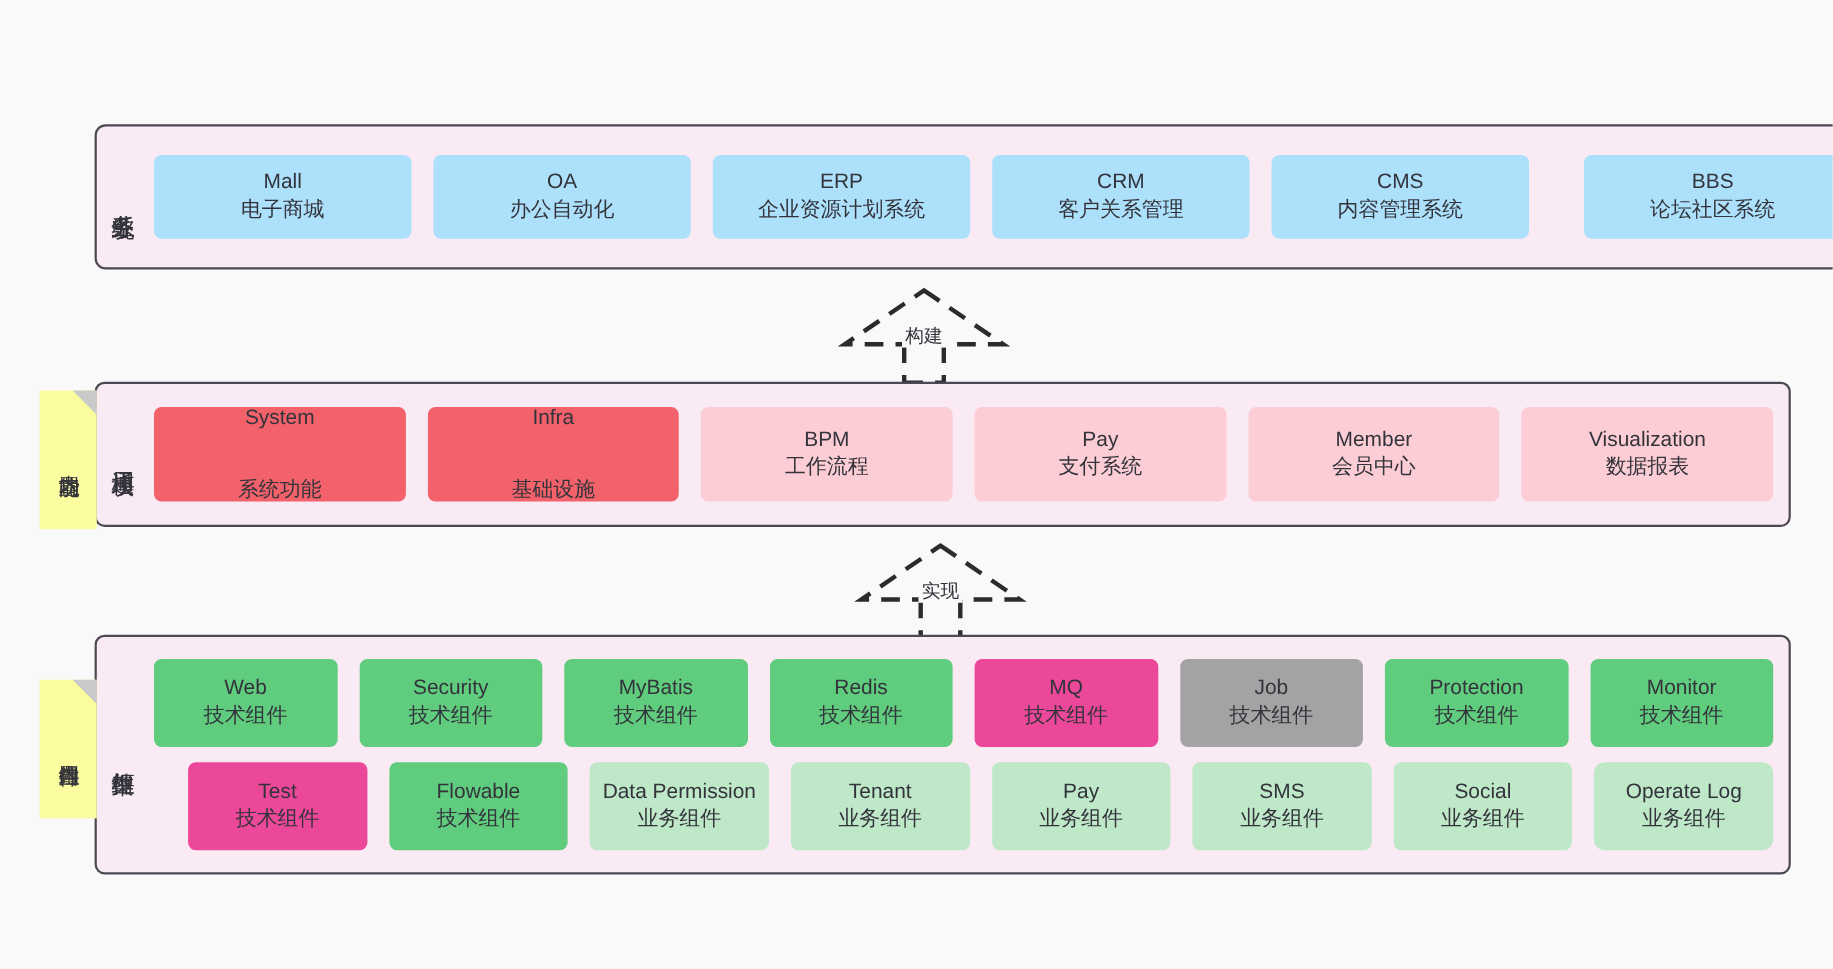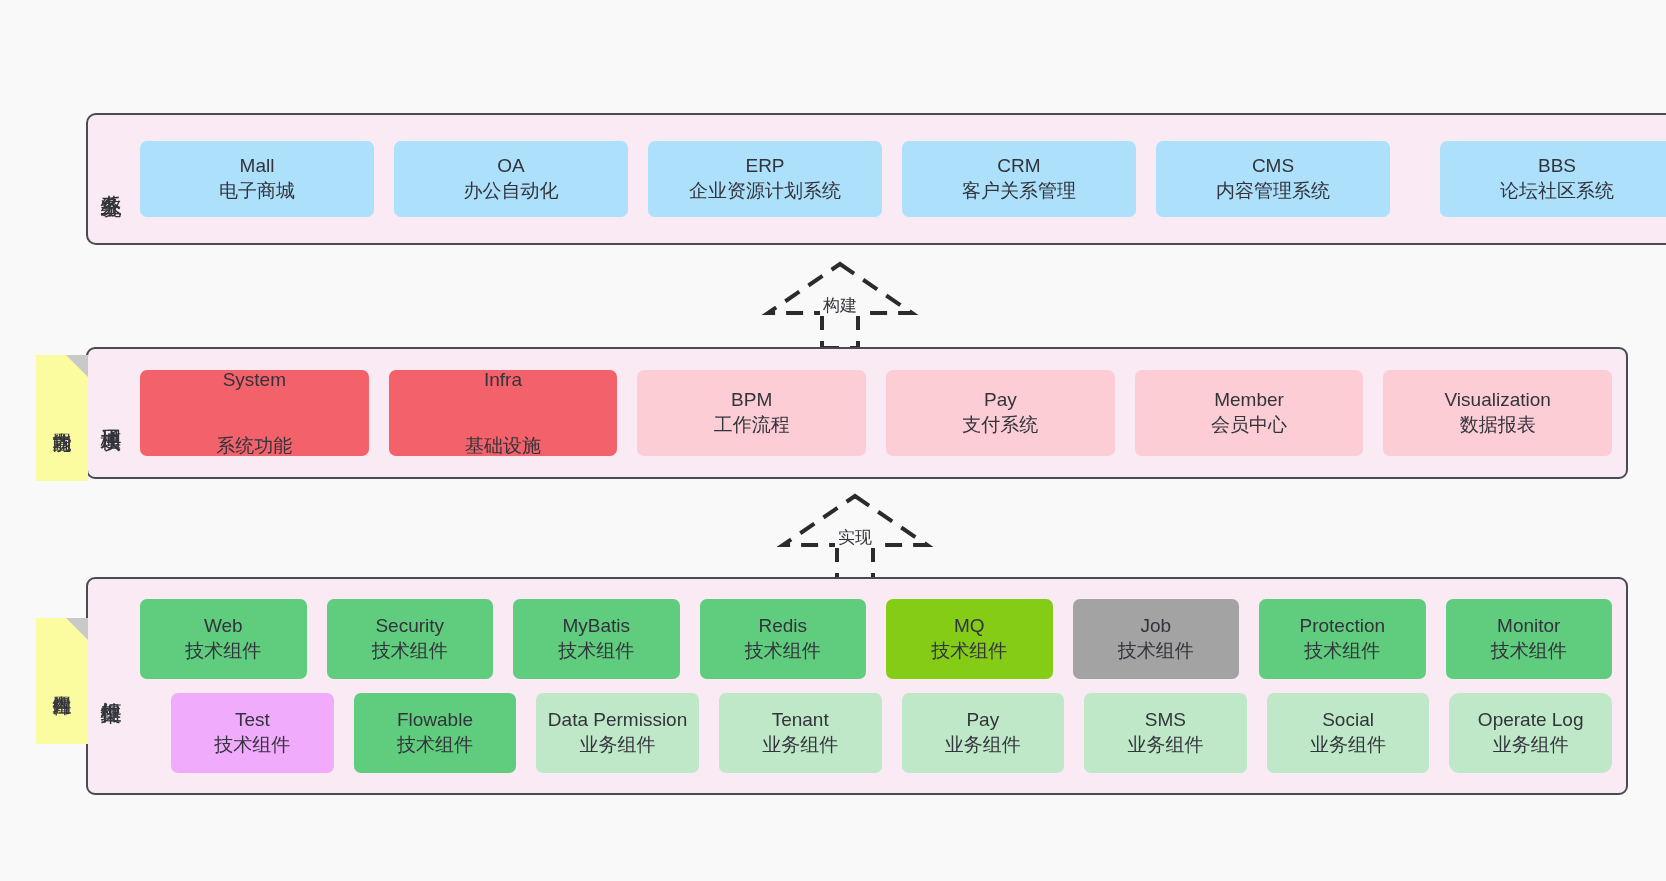--- a/index.html
+++ b/index.html
@@ -242,40 +242,40 @@
           <span class="ln">技术组件</span>
         </div>
         <div class="cell c-green" style="background: rgb(95, 204, 126);">
           <span class="ln">MyBatis</span>
           <span class="ln">技术组件</span>
         </div>
         <div class="cell c-green" style="background: rgb(95, 204, 126);">
           <span class="ln">Redis</span>
           <span class="ln">技术组件</span>
         </div>
-        <div class="cell c-green" style="background: #84cc16;">
+        <div class="cell c-green" style="background: #ec4899;">
           <span class="ln">MQ</span>
           <span class="ln">技术组件</span>
         </div>
         <div class="cell c-green" style="background: #a3a3a3;">
           <span class="ln">Job</span>
           <span class="ln">技术组件</span>
         </div>
         <div class="cell c-green" style="background: rgb(95, 204, 126);">
           <span class="ln">Protection</span>
           <span class="ln">技术组件</span>
         </div>
         <div class="cell c-green" style="background: rgb(95, 204, 126);">
           <span class="ln">Monitor</span>
           <span class="ln">技术组件</span>
         </div>
       </div>
 
       <div class="row">
-        <div class="cell c-green" style="background: #f0abfc; margin-left: 31px;">
+        <div class="cell c-green" style="background: #ec4899; margin-left: 31px;">
           <span class="ln">Test</span>
           <span class="ln">技术组件</span>
         </div>
         <div class="cell c-green" style="background: rgb(95, 204, 126);">
           <span class="ln">Flowable</span>
           <span class="ln">技术组件</span>
         </div>
         <div class="cell c-lgreen" style="background: rgb(191, 232, 200);">
           <span class="ln">Data Permission</span>
           <span class="ln">业务组件</span>

